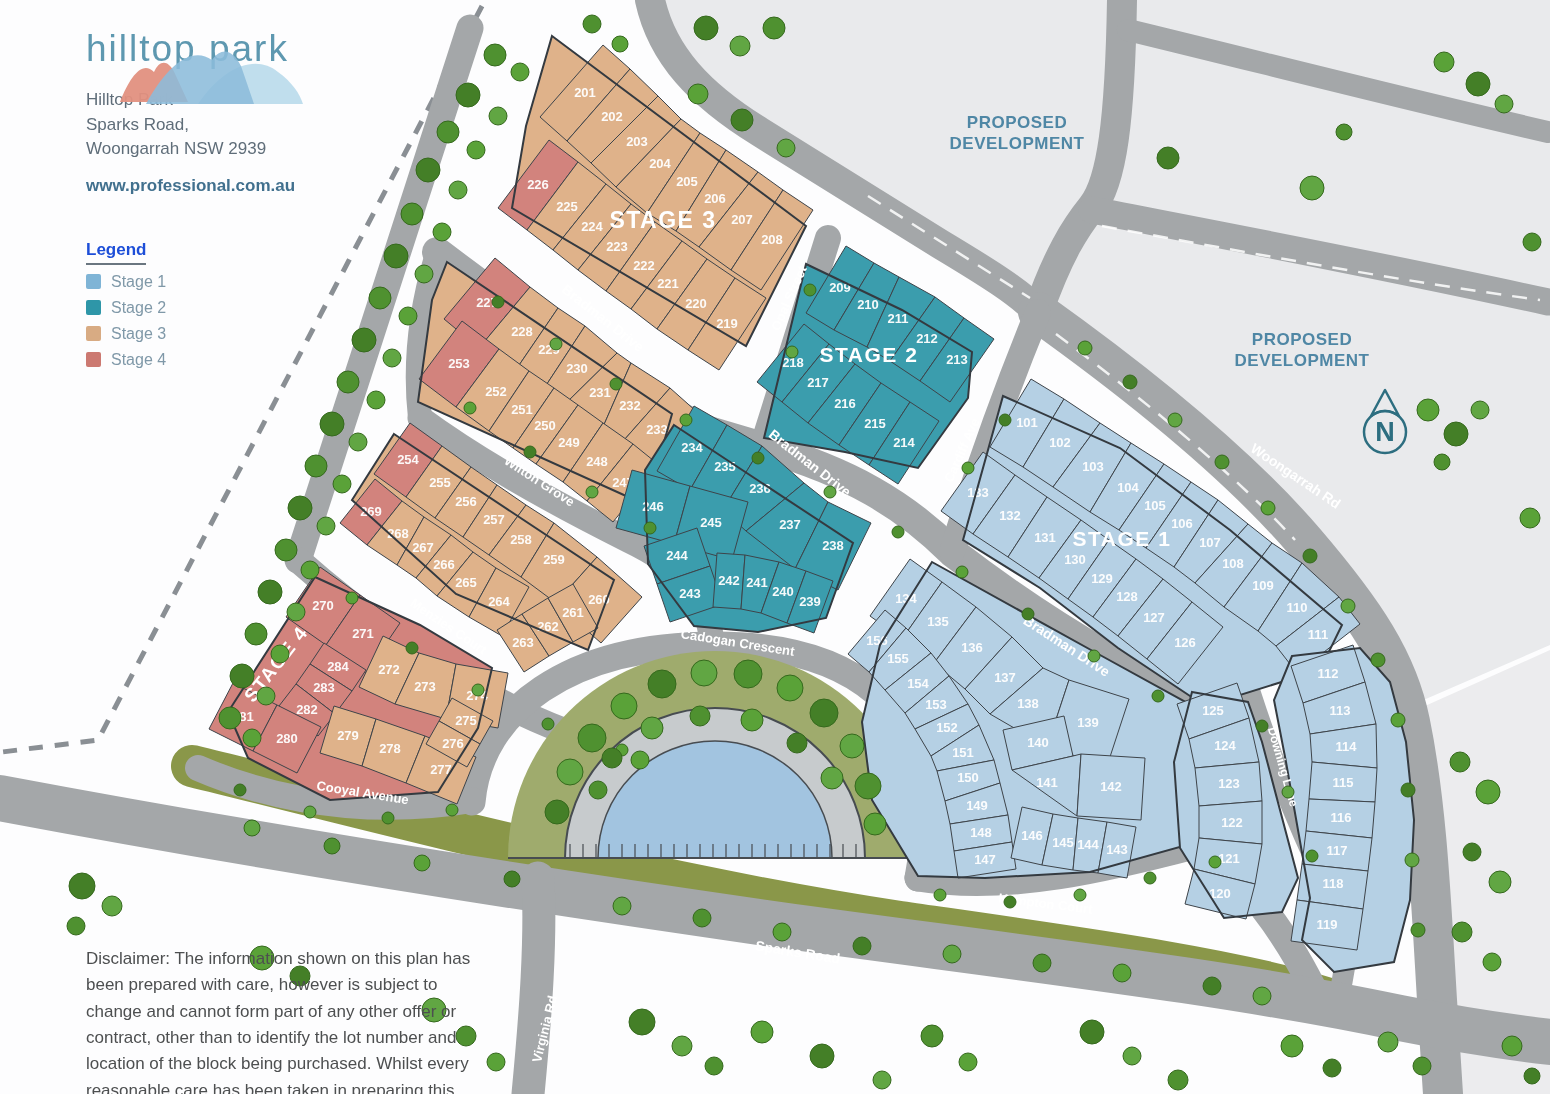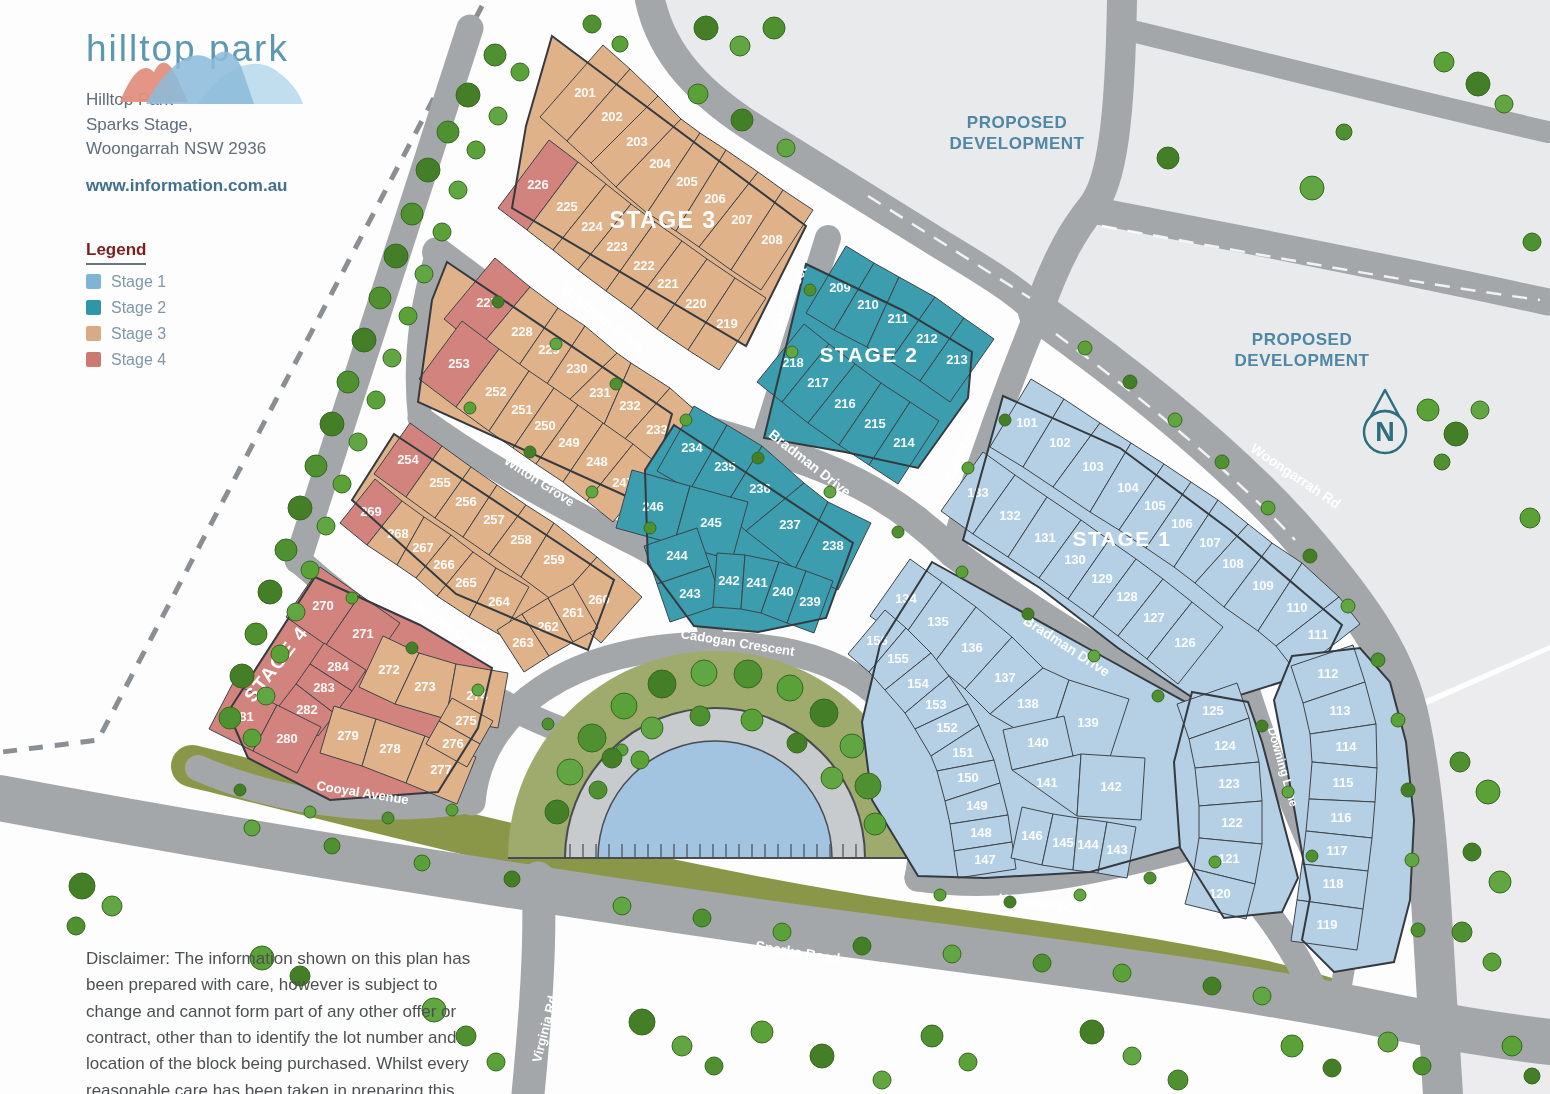--- a/index.html
+++ b/index.html
@@ -4,21 +4,21 @@
 <style>
   html,body{margin:0;padding:0;background:#ffffff;font-family:"Liberation Sans",sans-serif;}
   .canvas{position:relative;width:1550px;height:1094px;background:#fdfdfe;overflow:hidden;}
   svg{position:absolute;left:0;top:0;}
   .panel{position:absolute;left:86px;top:32px;width:330px;z-index:5;}
   .logo-art{width:220px;height:80px;display:block;margin-left:16px;}
   .logo-text{font-size:37px;color:#5e98b0;letter-spacing:2px;font-weight:500;margin-top:-4px;}
   .addr{margin-top:18px;font-size:17px;line-height:1.45;color:#5f6d79;}
   .site{margin-top:14px;font-size:17px;font-weight:bold;color:#41708e;}
   .legend{margin-top:44px;}
-  .legend-title{font-size:17px;color:#7f1d1d;font-weight:bold;display:inline-block;border-bottom:2px solid #6a7680;padding-bottom:3px;}
+  .legend-title{font-size:17px;color:#1d4ed8;font-weight:bold;display:inline-block;border-bottom:2px solid #6a7680;padding-bottom:3px;}
   .leg-row{display:flex;align-items:center;margin-top:8px;}
   .leg-swatch{width:15px;height:15px;border-radius:2px;margin-right:10px;flex:0 0 auto;}
   .leg-label{font-size:16px;color:#7f98a8;}
   .disclaimer{position:absolute;left:86px;top:946px;width:400px;font-size:17px;line-height:1.55;color:#4d4f50;z-index:5;}
   .lotnum{fill:#ffffff;font-weight:bold;font-size:13px;opacity:.95;}
   .street{fill:#ffffff;font-weight:bold;}
   .stagelab{fill:#ffffff;font-weight:bold;letter-spacing:1.5px;}
   .pdlab{fill:#4f87a5;font-weight:bold;font-size:17px;letter-spacing:.5px;}
   .northN{fill:#2d6e80;font-weight:bold;font-size:27px;}
 </style>
@@ -603,24 +603,24 @@
 
   <div class="panel">
     <svg class="logo-art" viewBox="0 0 220 80">
       <path d="M 18,70 C 28,45 40,28 52,40 C 58,26 68,28 74,44 L 86,70 Z" fill="#e29080" opacity="0.95"></path>
       <path d="M 96,72 C 122,34 154,22 176,40 C 190,50 198,62 201,72 Z" fill="#bddcec" opacity="0.95"></path>
       <path d="M 44,72 C 66,32 90,14 110,28 C 120,14 131,18 139,34 L 152,72 Z" fill="#8cbcdb" opacity="0.88"></path>
     </svg>
     <div class="logo-text">hilltop park</div>
     <div class="addr">
       <div>Hilltop Park</div>
-      <div>Sparks Stage,</div>
-      <div>Woongarrah NSW 2936</div>
+      <div>Sparks Road,</div>
+      <div>Woongarrah NSW 2939</div>
     </div>
-    <div class="site">www.information.com.au</div>
+    <div class="site">www.professional.com.au</div>
     <div class="legend">
       <div class="legend-title">Legend</div>
       <div id="legend-rows">
           <div class="leg-row">
             <span class="leg-swatch" style="background: rgb(127, 180, 214);"></span>
             <span class="leg-label">Stage 1</span>
           </div>
           <div class="leg-row">
             <span class="leg-swatch" style="background: rgb(46, 150, 168);"></span>
             <span class="leg-label">Stage 2</span>

